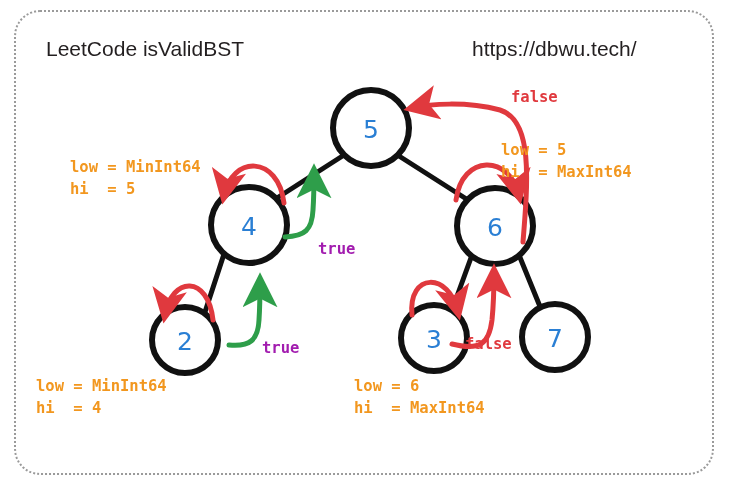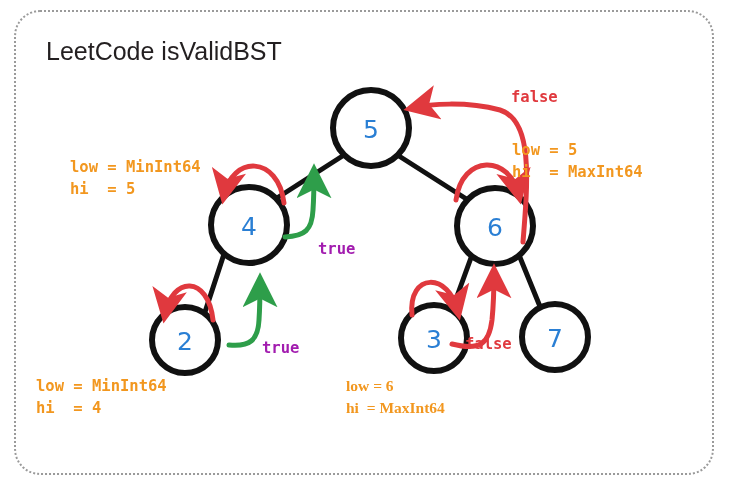--- a/index.html
+++ b/index.html
@@ -28,40 +28,40 @@
   #diagram-svg {
     position: absolute;
     left: 0;
     top: 0;
     width: 734px;
     height: 491px;
   }
   .hdr {
     position: absolute;
     font-family: "Liberation Sans", sans-serif;
-    font-size: 25px;
+    font-size: 21px;
     color: #231f20;
     white-space: nowrap;
   }
   #title-text { left: 46px; top: 37px; }
   #url-text { left: 472px; top: 37px; }
 
   .anno {
     position: absolute;
     font-family: "DejaVu Sans Mono", monospace;
     font-size: 15.5px;
     line-height: 22px;
     color: #f2971f;
     white-space: pre;
     font-weight: bold;
   }
   #anno-left-top   { left: 70px;  top: 156px; }
-  #anno-right-top  { left: 512px; top: 139px; }
+  #anno-right-top  { left: 501px; top: 139px; }
   #anno-bottom-left{ left: 36px;  top: 375px; }
-  #anno-bottom-mid { left: 346px; top: 375px; font-family: Liberation Serif, serif; }
+  #anno-bottom-mid { left: 354px; top: 375px; }
 
   .edgelabel {
     position: absolute;
     font-family: "DejaVu Sans Mono", monospace;
     font-size: 15.5px;
     font-weight: bold;
     white-space: nowrap;
   }
   .lbl-true  { color: #a21caf; }
   .lbl-false { color: #e0393e; text-align: right; }
@@ -132,20 +132,21 @@
   </svg>
 
   <span class="nodenum" style="left:371px; top:129px;">5</span>
   <span class="nodenum" style="left:249px; top:226px;">4</span>
   <span class="nodenum" style="left:495px; top:227px;">6</span>
   <span class="nodenum" style="left:185px; top:341px;">2</span>
   <span class="nodenum" style="left:434px; top:339px;">3</span>
   <span class="nodenum" style="left:555px; top:338px;">7</span>
 
   <div class="hdr" id="title-text">LeetCode isValidBST</div>
+  <div class="hdr" id="url-text">https://dbwu.tech/</div>
 
   <div class="anno" id="anno-left-top">low = MinInt64
 hi  = 5</div>
   <div class="anno" id="anno-right-top">low = 5
 hi  = MaxInt64</div>
   <div class="anno" id="anno-bottom-left">low = MinInt64
 hi  = 4</div>
   <div class="anno" id="anno-bottom-mid">low = 6
 hi  = MaxInt64</div>
 

